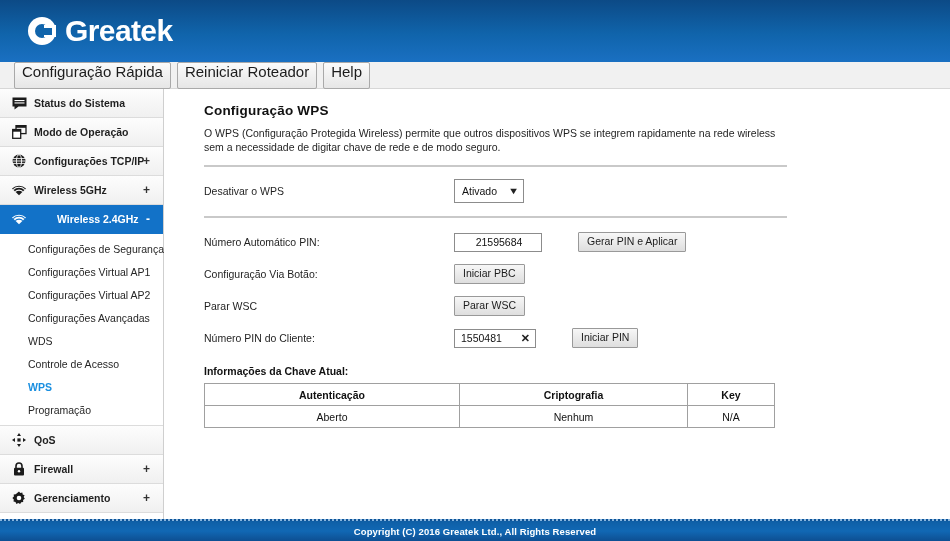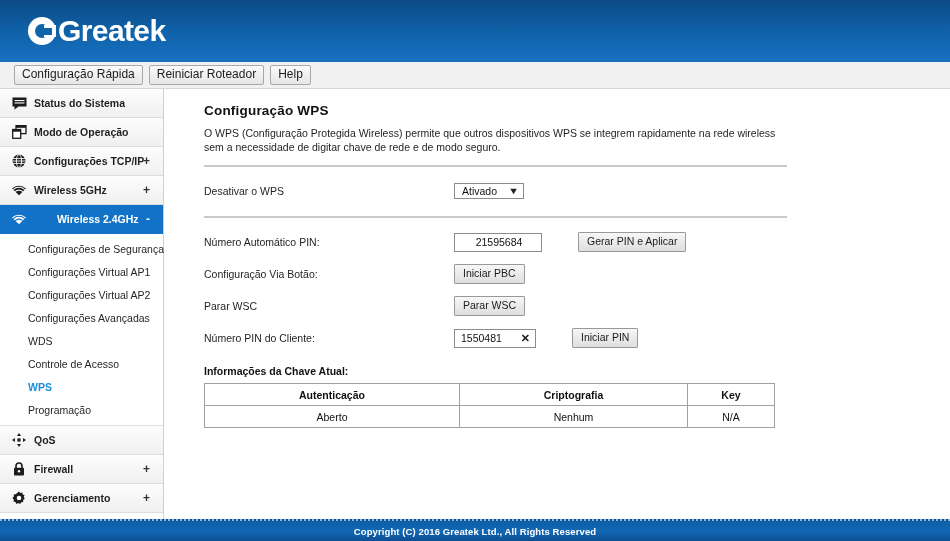--- a/index.html
+++ b/index.html
@@ -20,21 +20,21 @@
 
   
   .brand-header {
     height: 62px;
     background: linear-gradient(to bottom, #0c4a86 0%, #1064ab 55%, #1a70c2 100%);
     display: flex;
     align-items: center;
     padding-left: 28px;
     flex: 0 0 auto;
   }
-  .logo-wrap { display: flex; align-items: center; }
+  .logo-wrap { display: flex; align-items: center; gap: 7px; }
   .logo-mark {
     width: 28px; height: 28px;
     position: relative;
     display: inline-block;
   }
   .logo-mark .ring {
     position: absolute; left: 0; top: 0;
     width: 28px; height: 28px;
     border-radius: 50%;
     background: #ffffff;
@@ -76,26 +76,26 @@
     flex: 0 0 auto;
   }
   .model-text {
     font-size: 10.5px;
     color: #3a3a3a;
     font-weight: bold;
   }
   .header-buttons { display: flex; gap: 6px; align-items: center; }
   .hbtn {
     font-family: "Liberation Sans", sans-serif;
-    font-size: 12px;
+    font-size: 15px;
     color: #1c1c1c;
     background: linear-gradient(to bottom, #fbfbfb, #e6e6e6);
     border: 1px solid #a9a9a9;
     border-radius: 2px;
-    padding: 2px 7px 3px 7px;
+    padding: 2px 7px 10px 7px;
     line-height: 13px;
     cursor: pointer;
     white-space: nowrap;
   }
 
   
   .body-row {
     flex: 1 1 auto;
     display: flex;
     min-height: 0;
@@ -201,21 +201,21 @@
     width: 222px;
     flex: 0 0 222px;
     font-size: 10.5px;
     color: #1f1f1f;
   }
   .sel {
     font-family: "Liberation Sans", sans-serif;
     font-size: 10.5px;
     color: #111;
     width: 70px;
-    height: 16px;
+    height: 24px;
     border: 1px solid #8c8c8c;
     background: #ffffff;
     display: flex;
     align-items: center;
     justify-content: space-between;
     padding: 0 5px 0 7px;
     cursor: pointer;
   }
   .sel .caret { font-size: 9px; color: #222; transform: scaleX(1.25); }
 

